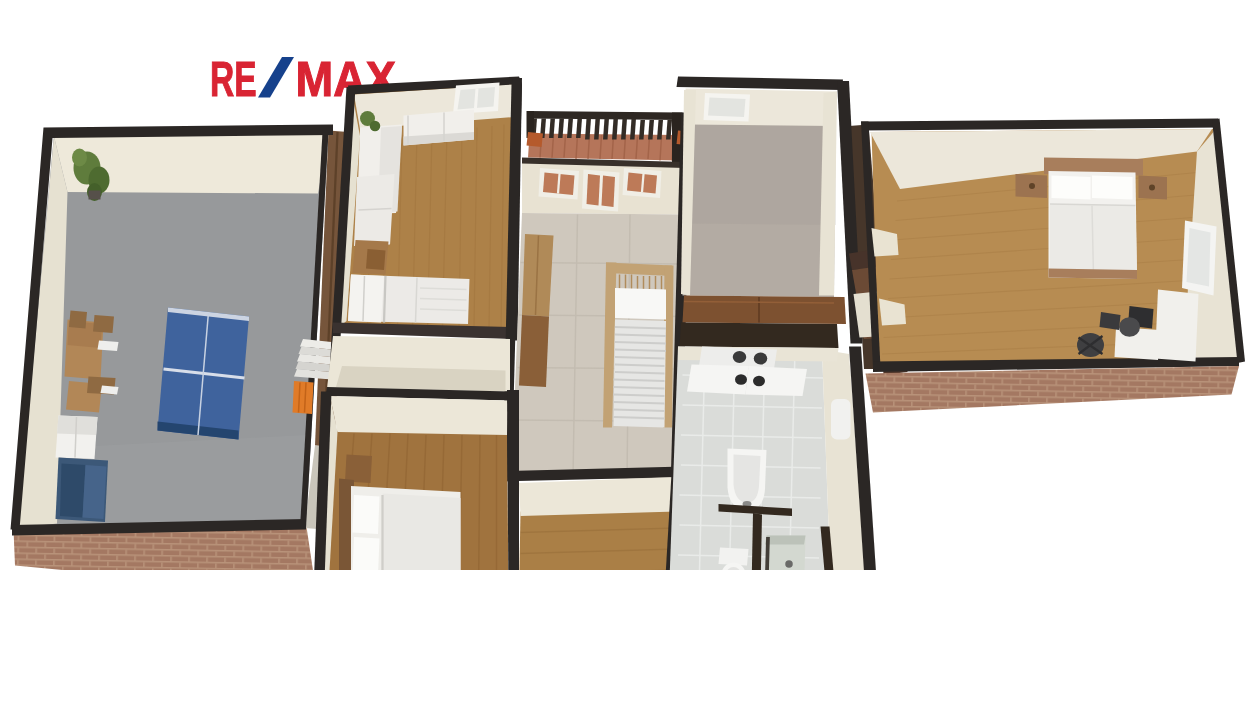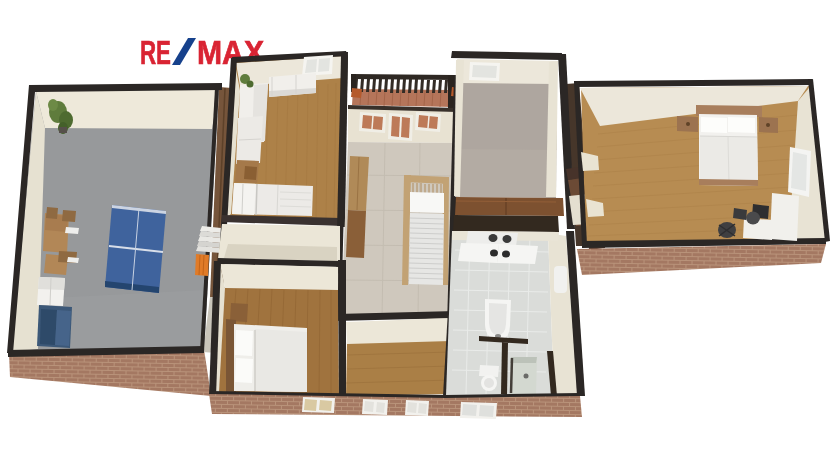--- a/index.html
+++ b/index.html
@@ -1,16 +1,16 @@
 <!DOCTYPE html>
 <html><head>
 <meta charset="utf-8">
 <style>
   html,body{margin:0;padding:0;background:#ffffff;}
-  #stage{width:832px;height:468px;position:relative;overflow:hidden;background:#ffffff;
+  #stage{width:832px;height:380px;position:relative;overflow:hidden;background:#ffffff;
          font-family:"Liberation Sans", sans-serif;}
 </style>
 </head>
 <body>
 <div id="stage">
 <svg width="832" height="468" viewBox="0 0 832 468">
 <rect x="0" y="0" width="832" height="468" fill="#ffffff"></rect>
 <defs>
 <pattern id="brick" width="12" height="8" patternUnits="userSpaceOnUse" patternTransform="rotate(1)">
 <rect width="12" height="8" fill="#a47862"></rect>

